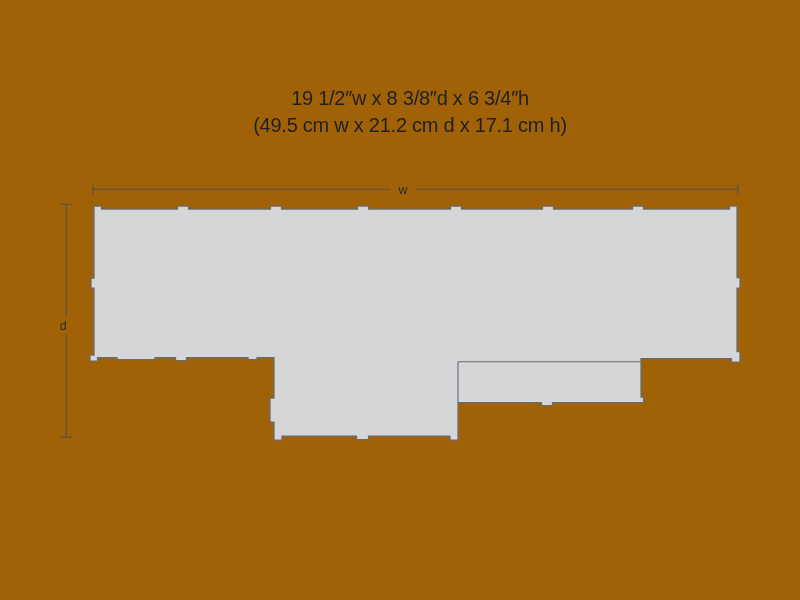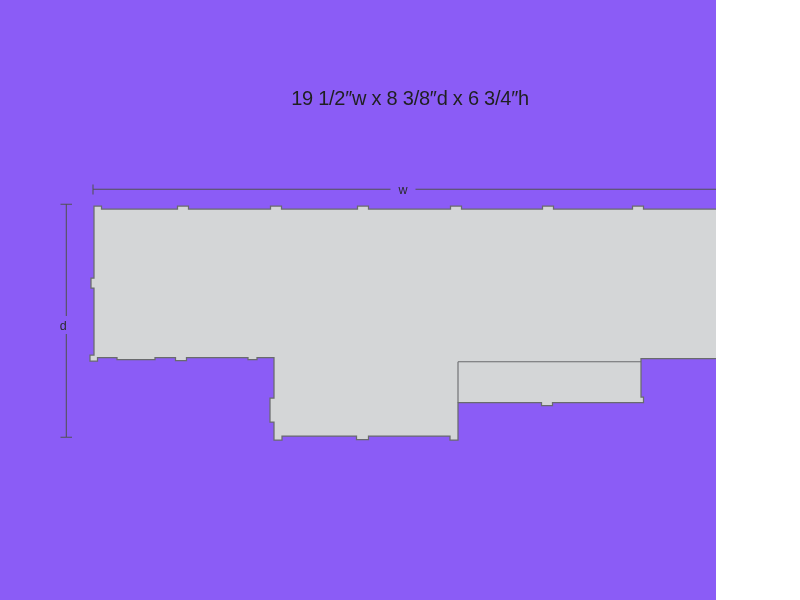--- a/index.html
+++ b/index.html
@@ -1,34 +1,35 @@
 <!DOCTYPE html>
 <html><head>
 <meta charset="utf-8">
 <style>
   html,body{margin:0;padding:0;background:#ffffff;}
-  .page{position:relative;width:716px;height:600px;background:#8b5cf6;overflow:hidden;
+  .page{position:relative;width:800px;height:600px;background:#a16207;overflow:hidden;
         font-family:"Liberation Sans","DejaVu Sans",sans-serif;}
   .title{position:absolute;top:85px;left:20px;width:780px;text-align:center;
          color:#1f2021;font-size:20px;line-height:26.5px;letter-spacing:-0.25px;}
   .title .l1{font-weight:400;}
   svg{position:absolute;top:0;left:0;}
   .outline{stroke:#696b6d;stroke-width:1.25;fill:#d4d6d7;}
   .inner-line{stroke:#696b6d;stroke-width:1.1;fill:none;}
   .dim{stroke:#515254;stroke-width:1.05;fill:none;}
   .dim-label{fill:#2a2b2c;font-family:"Liberation Sans","DejaVu Sans",sans-serif;
              font-size:12.5px;}
 </style>
 </head>
 <body>
 
 <div class="page">
 
   <div class="title">
     <div class="l1">19 1/2″w x 8 3/8″d x 6 3/4″h</div>
+    <div class="l2">(49.5 cm w x 21.2 cm d x 17.1 cm h)</div>
   </div>
 
   <svg width="800" height="600" viewBox="0 0 800 600">
 
     <path class="outline" d="M 94,206
              H 101.5 V 209
              H 177.5 V 206 H 188.5 V 209
              H 270.5 V 206 H 281.5 V 209
              H 357.5 V 206 H 368.5 V 209
              H 450.5 V 206 H 461.5 V 209

